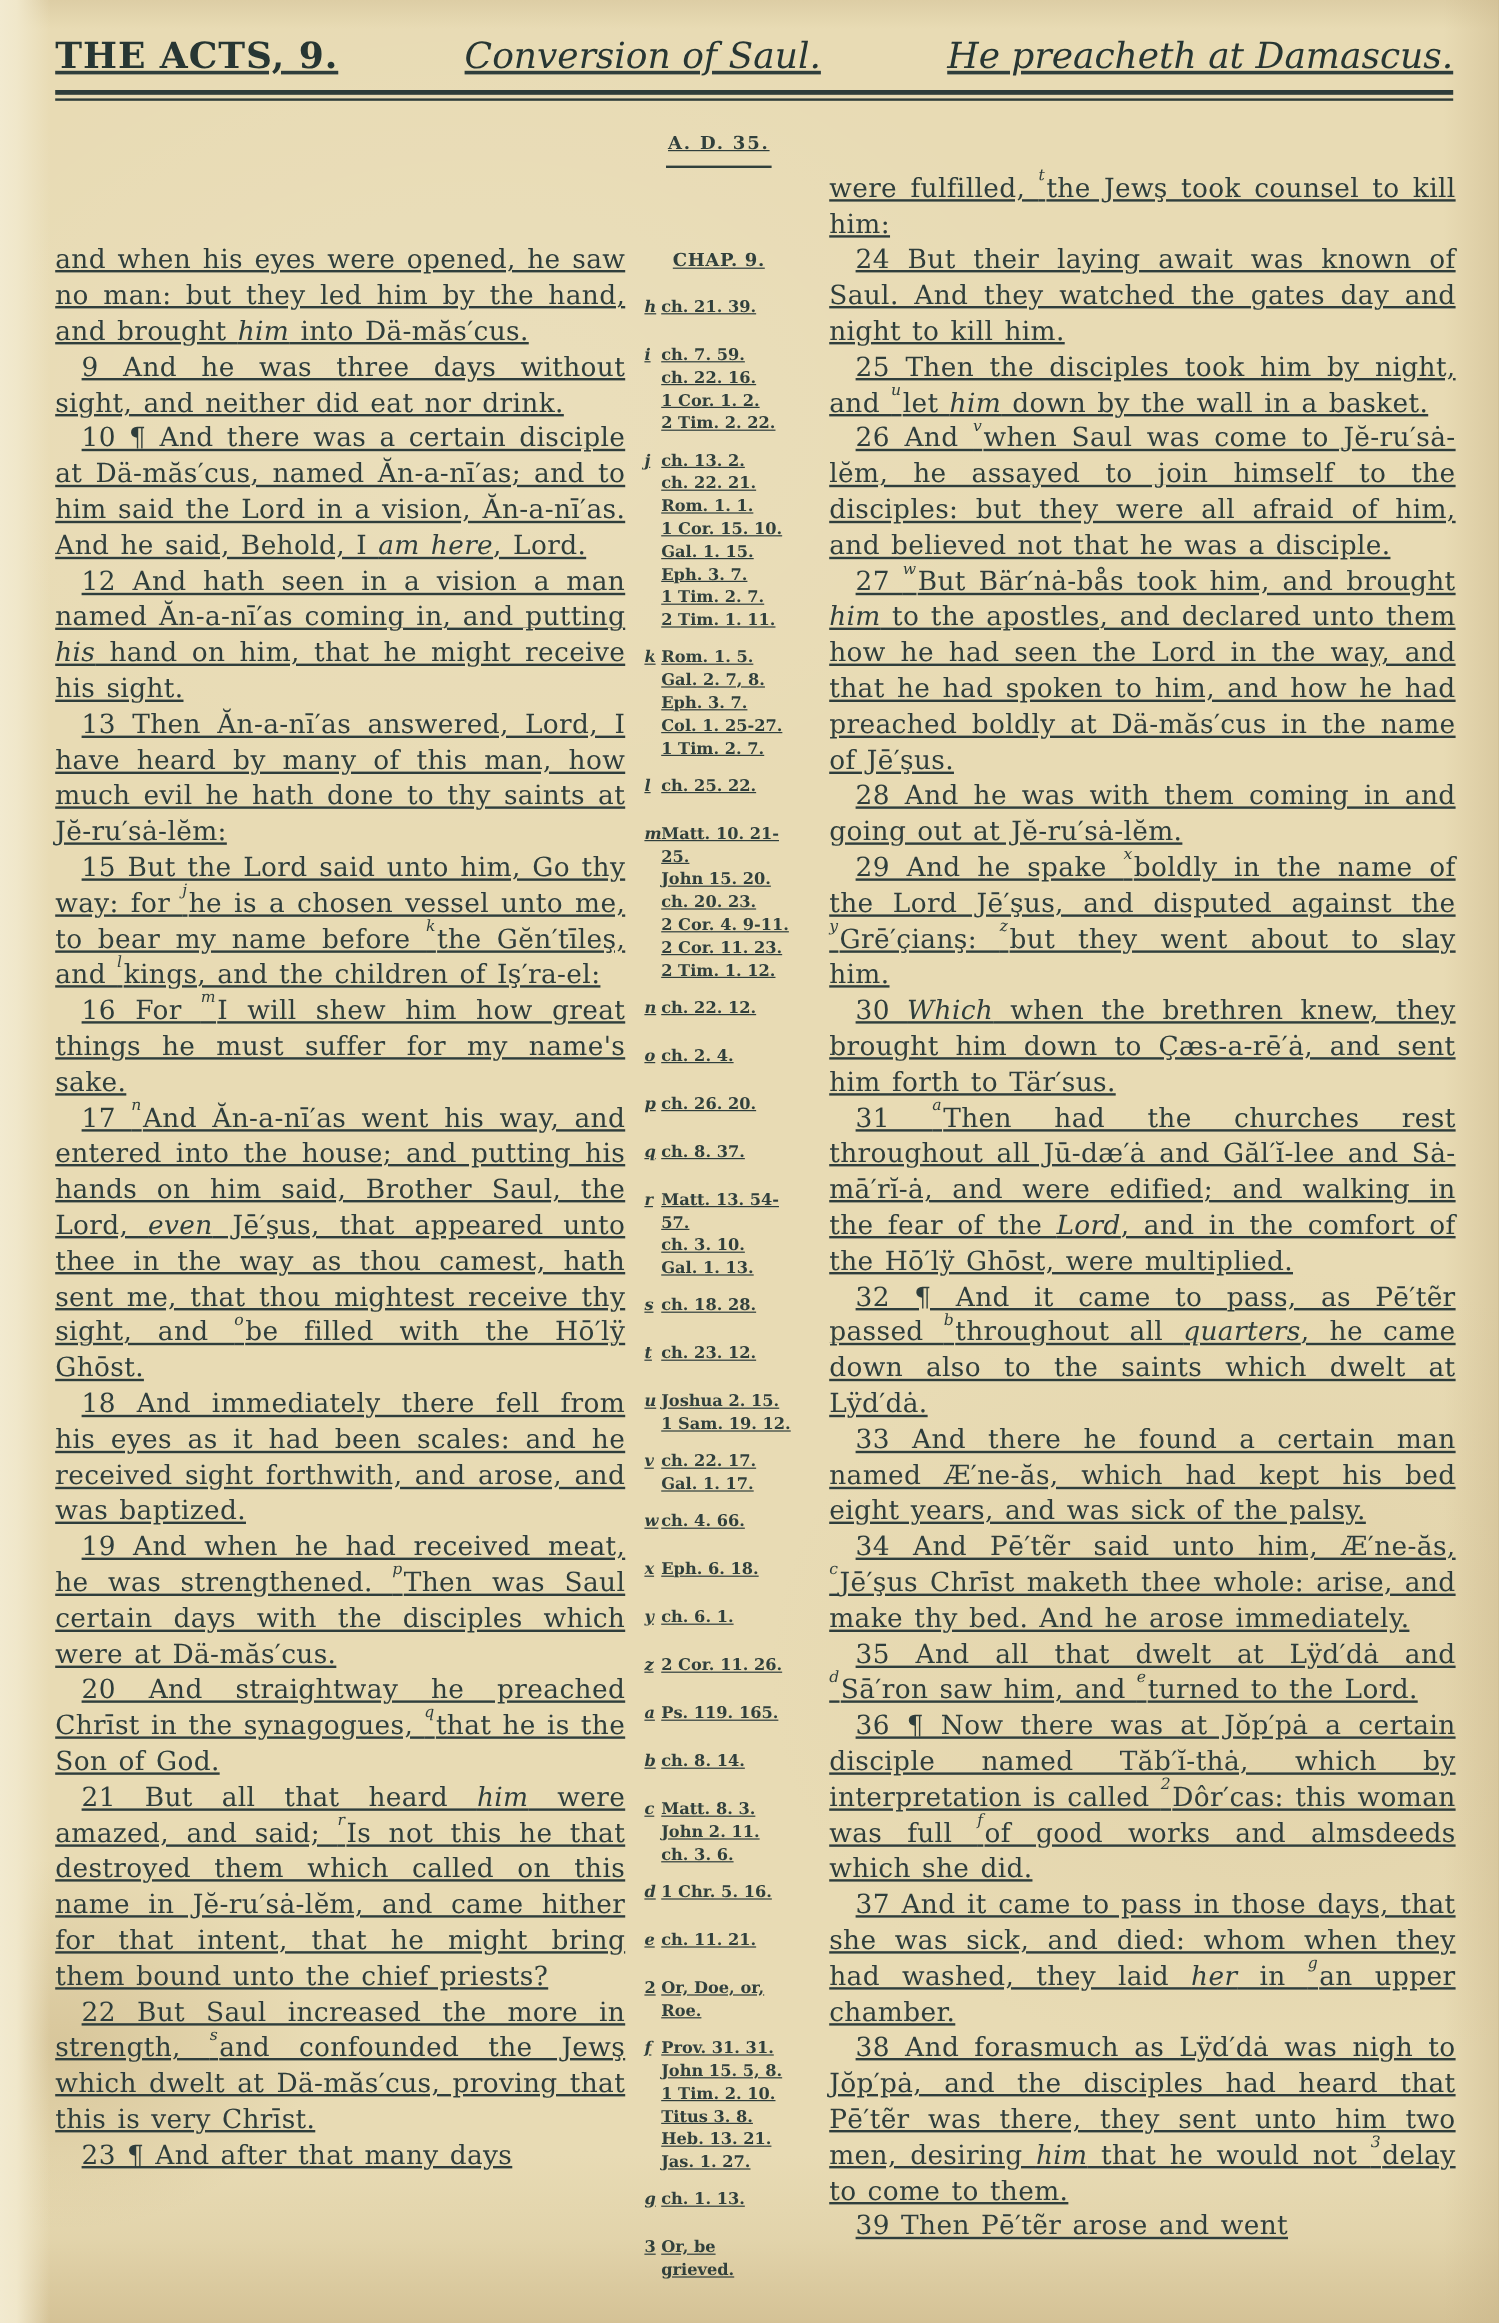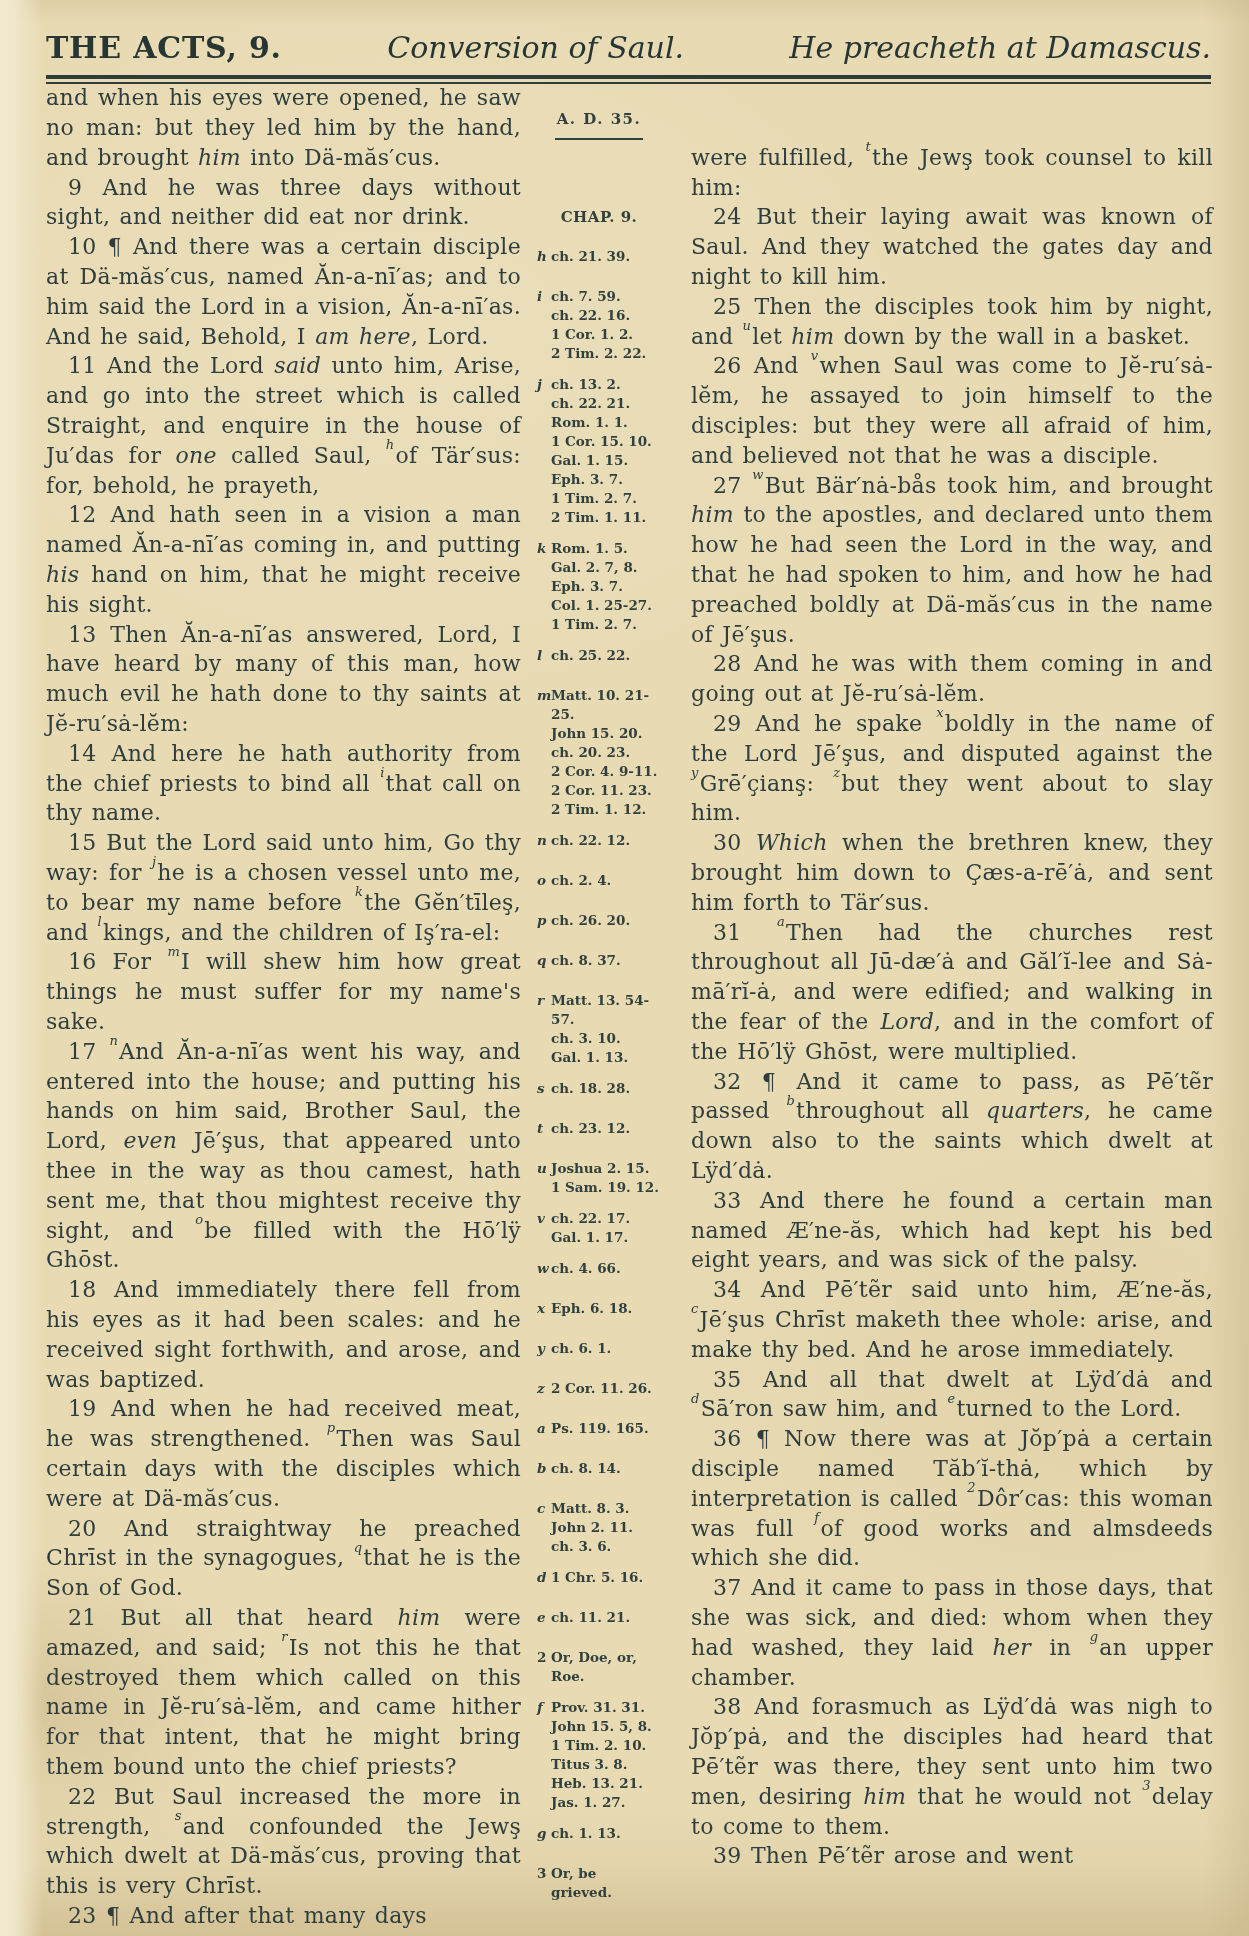--- a/index.html
+++ b/index.html
@@ -12,20 +12,21 @@
     color:#2f3e3c;
     background-color:#e8dbb4;
     background-image:
       linear-gradient(90deg, #f2ead0 0px, #f0e7ca 14px, rgba(240,231,202,0) 42px),
       linear-gradient(270deg, rgba(200,180,136,.45) 0px, rgba(200,180,136,0) 46px),
       linear-gradient(180deg, rgba(203,184,140,.38) 0px, rgba(203,184,140,0) 24px),
       linear-gradient(0deg, rgba(196,173,124,.55) 0px, rgba(199,178,130,.18) 70px, rgba(198,176,128,0) 140px),
       radial-gradient(760px 520px at 32% 18%, rgba(255,255,255,.10), rgba(255,255,255,0) 70%),
       radial-gradient(620px 480px at 86% 72%, rgba(208,188,142,.28), rgba(208,188,142,0) 70%),
       radial-gradient(300px 220px at 4% 88%, rgba(186,160,108,.35), rgba(186,160,108,0) 70%);
+    text-decoration: underline;
   }
   .header{
     display:flex;justify-content:space-between;align-items:baseline;
     padding:30px 38px 8px 46px;
   }
   .book-head{font-weight:bold;font-size:30px;letter-spacing:.8px;color:#273633;}
   .subj-head{font-style:italic;font-size:30px;color:#273633;}
   .double-rule{
     margin:2px 38px 0 46px;height:3px;
     border-top:4px solid #2e3d3a;border-bottom:2px solid #2e3d3a;
@@ -66,24 +67,22 @@
 
   <div class="double-rule"></div>
 
   <div class="cols">
 
     <div class="col-left">
       <div>
           <p class="verse cont">and when his eyes were opened, he saw no man: but they led him by the hand, and brought <i>him</i> into Dä-măs′cus.</p>
           <p class="verse">9 And he was three days without sight, and neither did eat nor drink.</p>
           <p class="verse">10 ¶ And there was a certain disciple at Dä-măs′cus, named Ăn-a-nī′as; and to him said the Lord in a vision, Ăn-a-nī′as. And he said, Behold, I <i>am here</i>, Lord.</p>
-          <p class="verse">11 And the Lord <i>said</i> unto him, Arise, and go into the street which is called Straight, and enquire in the house of Ju′das for <i>one</i> called Saul, <sup class="mk">h</sup>of Tär′sus: for, behold, he prayeth,</p>
           <p class="verse">12 And hath seen in a vision a man named Ăn-a-nī′as coming in, and putting <i>his</i> hand on him, that he might receive his sight.</p>
           <p class="verse">13 Then Ăn-a-nī′as answered, Lord, I have heard by many of this man, how much evil he hath done to thy saints at Jĕ-ru′sȧ-lĕm:</p>
-          <p class="verse">14 And here he hath authority from the chief priests to bind all <sup class="mk">i</sup>that call on thy name.</p>
           <p class="verse">15 But the Lord said unto him, Go thy way: for <sup class="mk">j</sup>he is a chosen vessel unto me, to bear my name before <sup class="mk">k</sup>the Gĕn′tīleş, and <sup class="mk">l</sup>kings, and the children of Iş′ra-el:</p>
           <p class="verse">16 For <sup class="mk">m</sup>I will shew him how great things he must suffer for my name's sake.</p>
           <p class="verse">17 <sup class="mk">n</sup>And Ăn-a-nī′as went his way, and entered into the house; and putting his hands on him said, Brother Saul, the Lord, <i>even</i> Jē′şus, that appeared unto thee in the way as thou camest, hath sent me, that thou mightest receive thy sight, and <sup class="mk">o</sup>be filled with the Hō′lÿ Ghōst.</p>
           <p class="verse">18 And immediately there fell from his eyes as it had been scales: and he received sight forthwith, and arose, and was baptized.</p>
           <p class="verse">19 And when he had received meat, he was strengthened. <sup class="mk">p</sup>Then was Saul certain days with the disciples which were at Dä-măs′cus.</p>
           <p class="verse">20 And straightway he preached Chrīst in the synagogues, <sup class="mk">q</sup>that he is the Son of God.</p>
           <p class="verse">21 But all that heard <i>him</i> were amazed, and said; <sup class="mk">r</sup>Is not this he that destroyed them which called on this name in Jĕ-ru′sȧ-lĕm, and came hither for that intent, that he might bring them bound unto the chief priests?</p>
           <p class="verse">22 But Saul increased the more in strength, <sup class="mk">s</sup>and confounded the Jewş which dwelt at Dä-măs′cus, proving that this is very Chrīst.</p>
           <p class="verse">23 ¶ And after that many days</p>
         </div>

